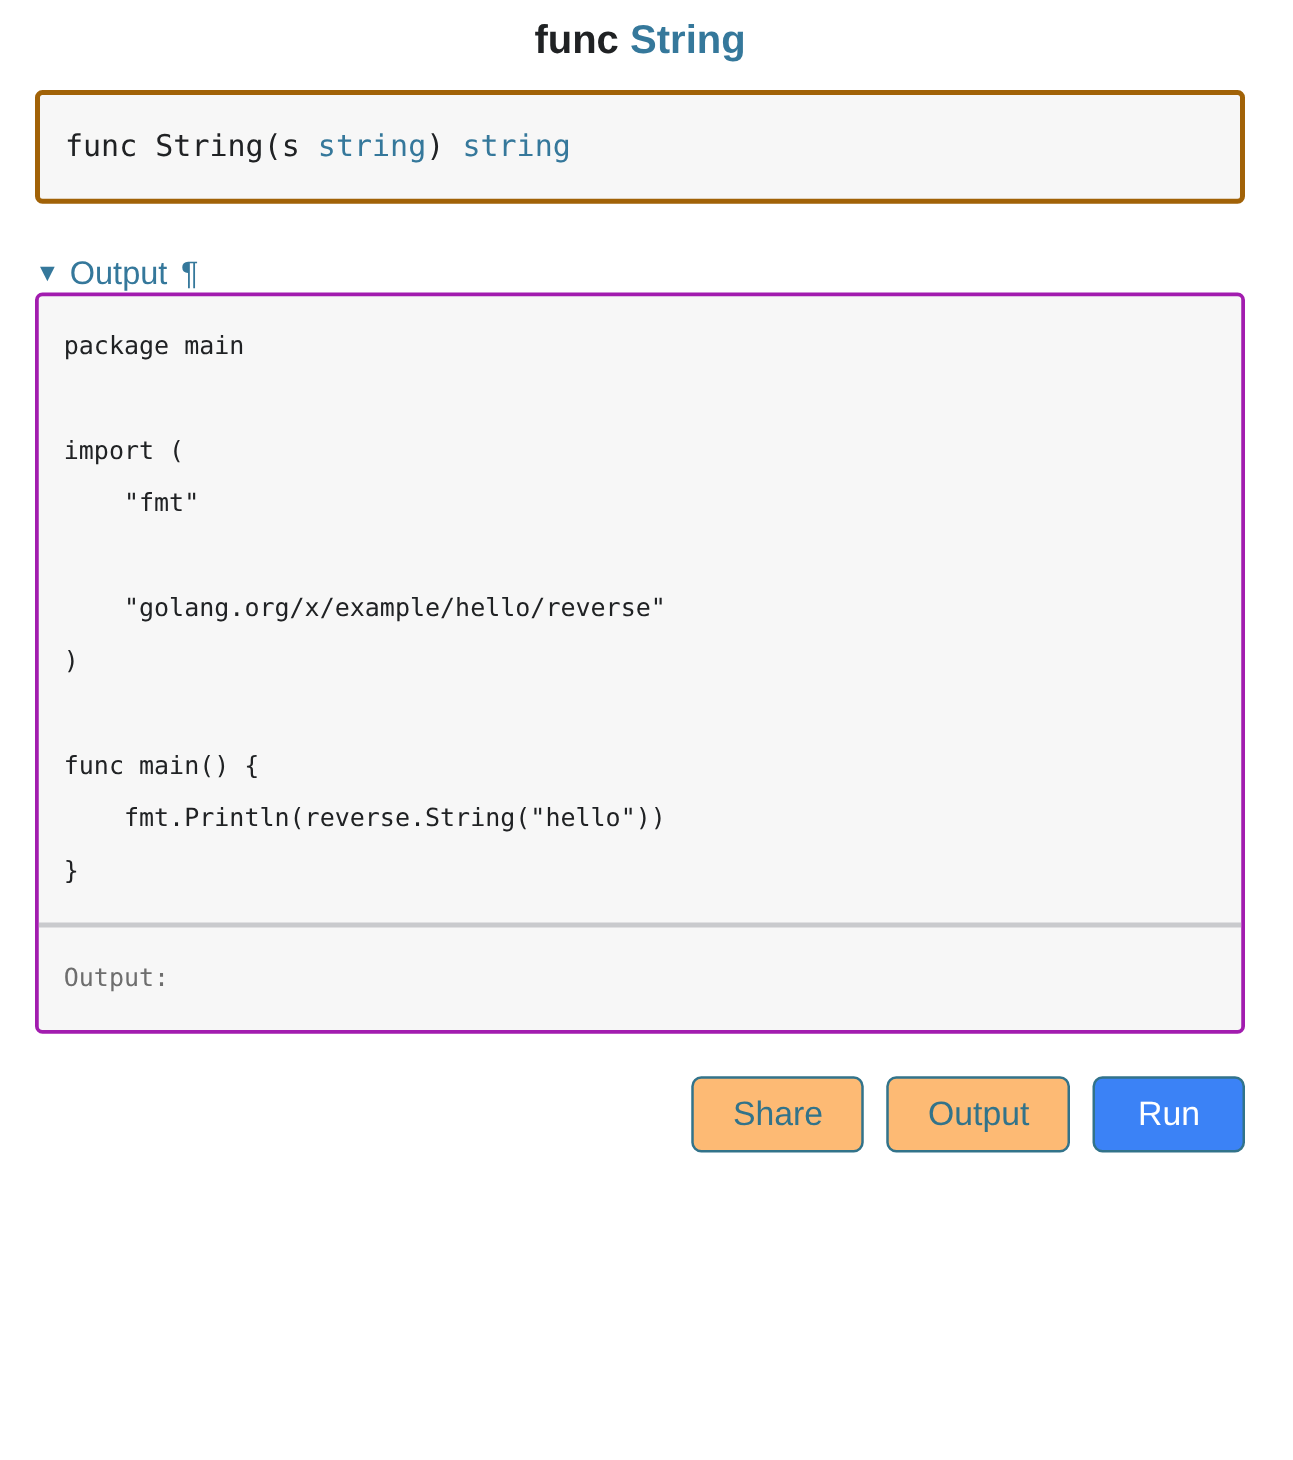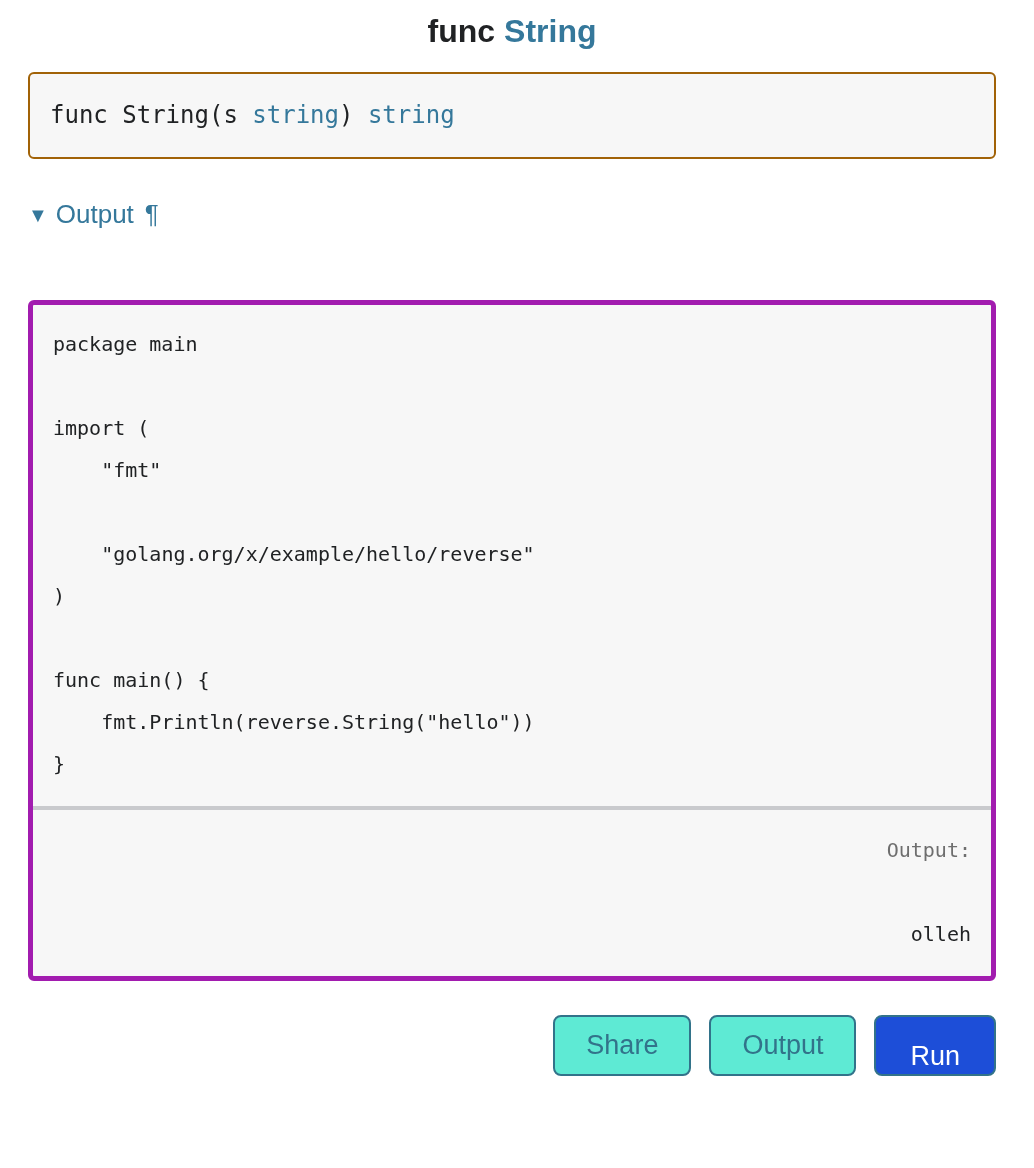--- a/index.html
+++ b/index.html
@@ -22,21 +22,21 @@
     font-weight: 700;
     line-height: 38px;
     text-align: center;
   }
   .func-heading .kw { color: #202224; margin-right: 9px; }
   .func-heading .fn-link { color: #35789b; text-decoration: none; cursor: pointer; }
 
   
   .sig-box {
     background: #f7f7f7;
-    border: 2px solid #a16207;
+    border: 4px solid #a16207;
     border-radius: 6px;
     padding: 26px 20px;
     margin-bottom: 40px;
   }
   .sig-box pre {
     margin: 0;
     font-family: "DejaVu Sans Mono", monospace;
     font-size: 24px;
     line-height: 31px;
     color: #202224;
@@ -64,23 +64,22 @@
     font-size: 20px;
     margin-right: 8px;
     line-height: 1;
   }
   .example-toggle .anchor {
     margin-left: 11px;
   }
 
   
   .example-box {
-    margin-top: 70px;
     background: #f7f7f7;
-    border: 5px solid #a21caf;
+    border: 3px solid #a21caf;
     border-radius: 6px;
     overflow: hidden;
   }
   .code-editor {
     margin: 0;
     padding: 18px 20px 21px 20px;
     font-family: "DejaVu Sans Mono", monospace;
     font-size: 20px;
     line-height: 42px;
     color: #202224;
@@ -88,48 +87,47 @@
     tab-size: 4;
     -moz-tab-size: 4;
     outline: none;
   }
   .output-section {
     border-top: 4px solid #c9cacd;
     padding: 19px 20px 21px 20px;
     font-family: "DejaVu Sans Mono", monospace;
     font-size: 20px;
     line-height: 42px;
-    text-align: right;
   }
   .output-label { color: #6e6e6e; }
   .output-value { color: #202224; margin-top: 42px; white-space: pre; }
 
   
   .button-row {
     display: flex;
     justify-content: flex-end;
     gap: 18px;
     margin-top: 34px;
   }
   .btn {
     font-family: "Liberation Sans", sans-serif;
     font-size: 27px;
     height: 61px;
     padding: 0 31px;
     border-radius: 8px;
     border: 2px solid #32738a;
-    background: #5eead4;
+    background: #fdba74;
     color: #32738a;
     cursor: pointer;
     line-height: 57px;
   }
   .btn.primary {
-    background: #1d4ed8;
+    background: #3b82f6;
     color: #ffffff;
-    padding: 11px 34px;
+    padding: 0 34px;
   }
 </style>
 </head>
 <body>
 
 <div class="page">
 
   <h3 class="func-heading"><span class="kw">func</span><a class="fn-link">String</a></h3>
 
   <div class="sig-box">
@@ -150,21 +148,20 @@
 	"fmt"
 
 	"golang.org/x/example/hello/reverse"
 )
 
 func main() {
 	fmt.Println(reverse.String("hello"))
 }</pre>
     <div class="output-section">
       <div class="output-label">Output:</div>
-      <div class="output-value">olleh</div>
     </div>
   </div>
 
   <div class="button-row">
     <button class="btn">Share</button>
     <button class="btn">Output</button>
     <button class="btn primary">Run</button>
   </div>
 
 </div>

